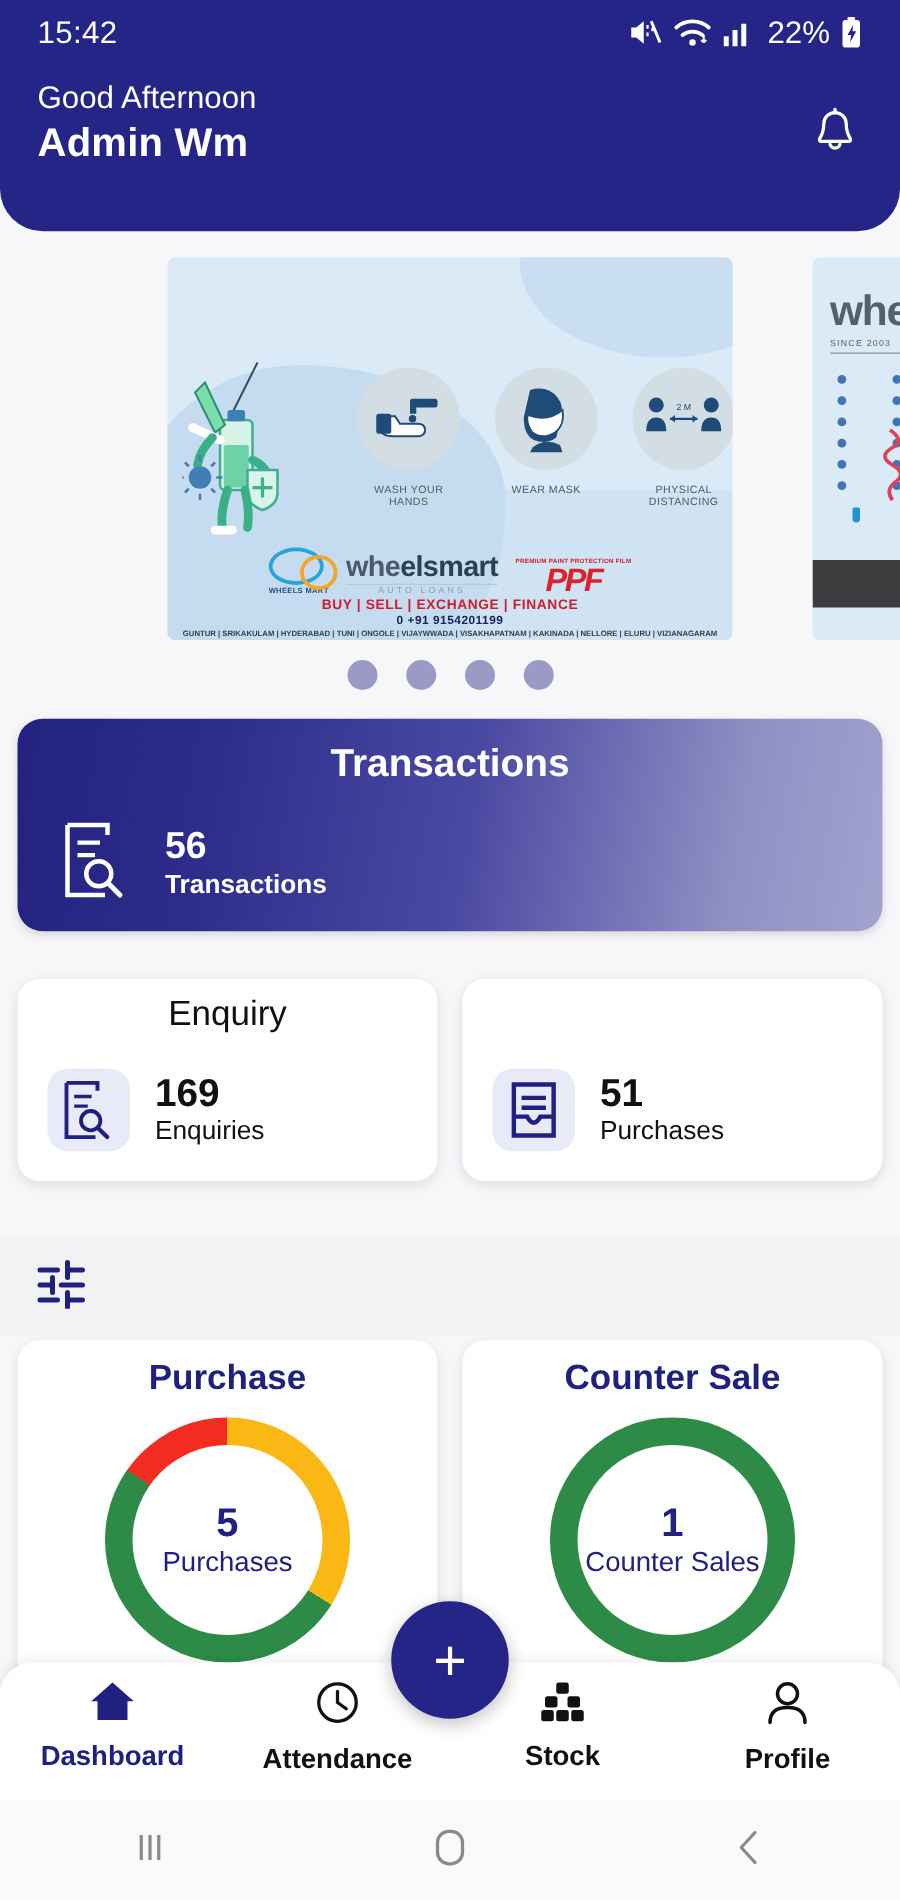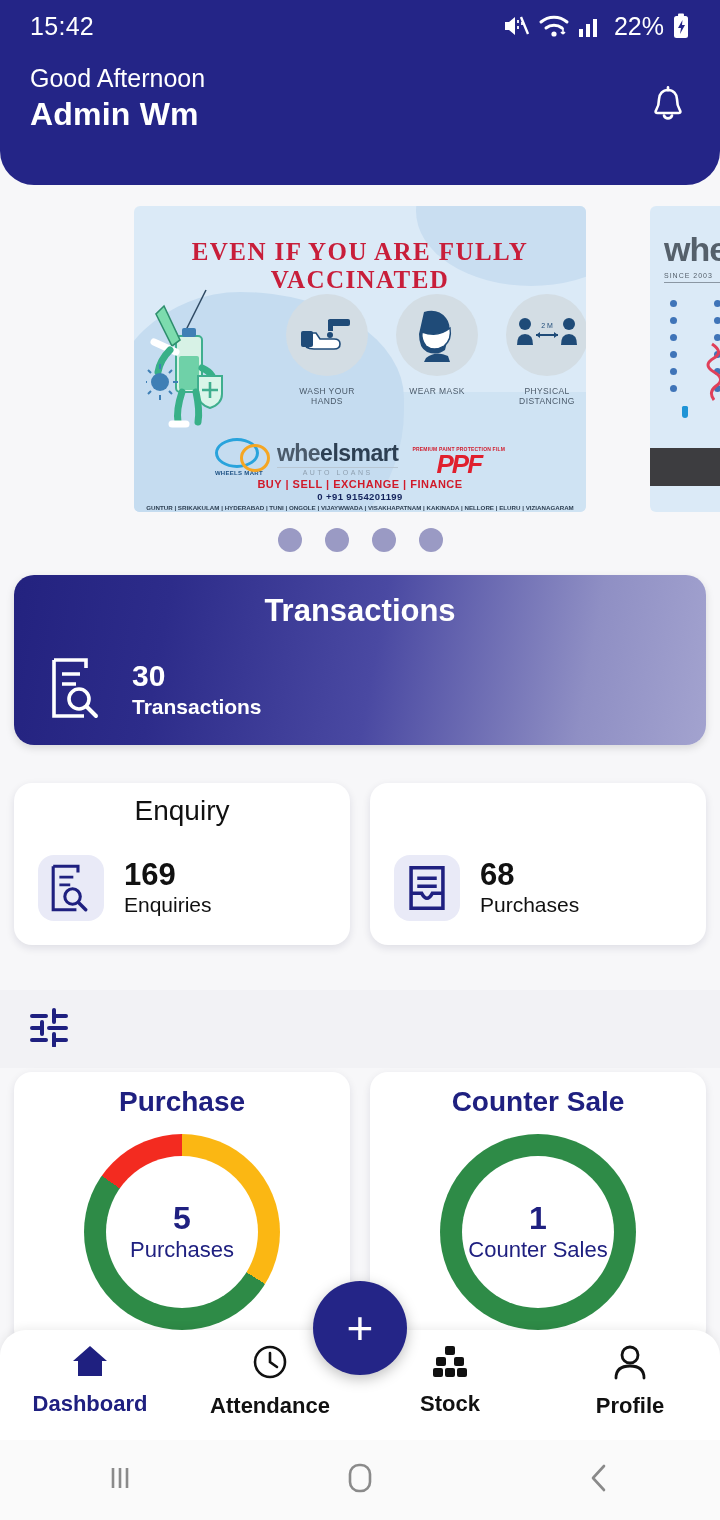--- a/index.html
+++ b/index.html
@@ -263,21 +263,20 @@
     </div>
   </div>
 
   <div class="carousel">
 
     <div class="banner banner-main">
       <div class="bn-blob2"></div>
       <div class="bn-wave"></div>
       <div class="bn-blob1"></div>
 
-      <div class="bn-title">EVEN IF YOU ARE FULLY VACCINATED</div>
 
       <div class="bn-syringe">
         <svg width="100" height="150" viewBox="0 0 100 150">
           <path d="M60 6 L34 58" stroke="#2f4a63" stroke-width="1.6"></path>
           <rect x="30" y="52" width="26" height="56" rx="4" fill="#d7f2e6" stroke="#3fae8e" stroke-width="2"></rect>
           <rect x="33" y="72" width="20" height="34" rx="2" fill="#6fd1a8"></rect>
           <rect x="36" y="44" width="14" height="9" rx="2" fill="#3f7fb5"></rect>
           <path d="M18 22 L34 56 L26 62 L10 30 Z" fill="#7ddcae" stroke="#2f8f6e" stroke-width="1.6"></path>
           <path d="M8 58 L30 68" stroke="#fff" stroke-width="7" stroke-linecap="round"></path>
           <path d="M24 66 q-10 10 -12 22" stroke="#38b088" stroke-width="7" fill="none" stroke-linecap="round"></path>
@@ -393,21 +392,21 @@
     <div class="trans-body">
       <span>
         <svg width="54" height="62" viewBox="0 0 54 62">
           <path d="M4 3 h32 v8 M4 3 v56 h30" stroke="#fff" stroke-width="3.6" fill="none" stroke-linejoin="miter"></path>
           <path d="M12 17 h18 M12 27 h14" stroke="#fff" stroke-width="3.4"></path>
           <circle cx="29" cy="42" r="10" fill="none" stroke="#fff" stroke-width="3.6"></circle>
           <path d="M37 50 l9 9" stroke="#fff" stroke-width="4" stroke-linecap="round"></path>
         </svg>
       </span>
       <div>
-        <div class="trans-num">30</div>
+        <div class="trans-num">56</div>
         <div class="trans-lbl">Transactions</div>
       </div>
     </div>
   </div>
 
   <div class="pair">
 
     <div class="pcard">
       <div class="pcard-title">Enquiry</div>
       <div class="pcard-body">
@@ -429,21 +428,21 @@
     <div class="pcard">
       <div class="pcard-body">
         <div class="pcard-iconbox">
           <svg width="40" height="46" viewBox="0 0 44 52">
             <path d="M4 3 h36 v46 h-36 z" fill="none" stroke="#1f2080" stroke-width="4"></path>
             <path d="M11 15 h22 M11 24 h22" stroke="#1f2080" stroke-width="4"></path>
             <path d="M4 32 h12 q6 11 12 0 h12" fill="none" stroke="#1f2080" stroke-width="4"></path>
           </svg>
         </div>
         <div>
-          <div class="pcard-num">68</div>
+          <div class="pcard-num">51</div>
           <div class="pcard-lbl">Purchases</div>
         </div>
       </div>
     </div>
   </div>
 
   <div class="today-bar">
     <span>
       <svg width="42" height="40" viewBox="0 0 42 40">
         <path d="M4 9 h14 M27 9 h11" stroke="#1f2080" stroke-width="4" stroke-linecap="round"></path>

